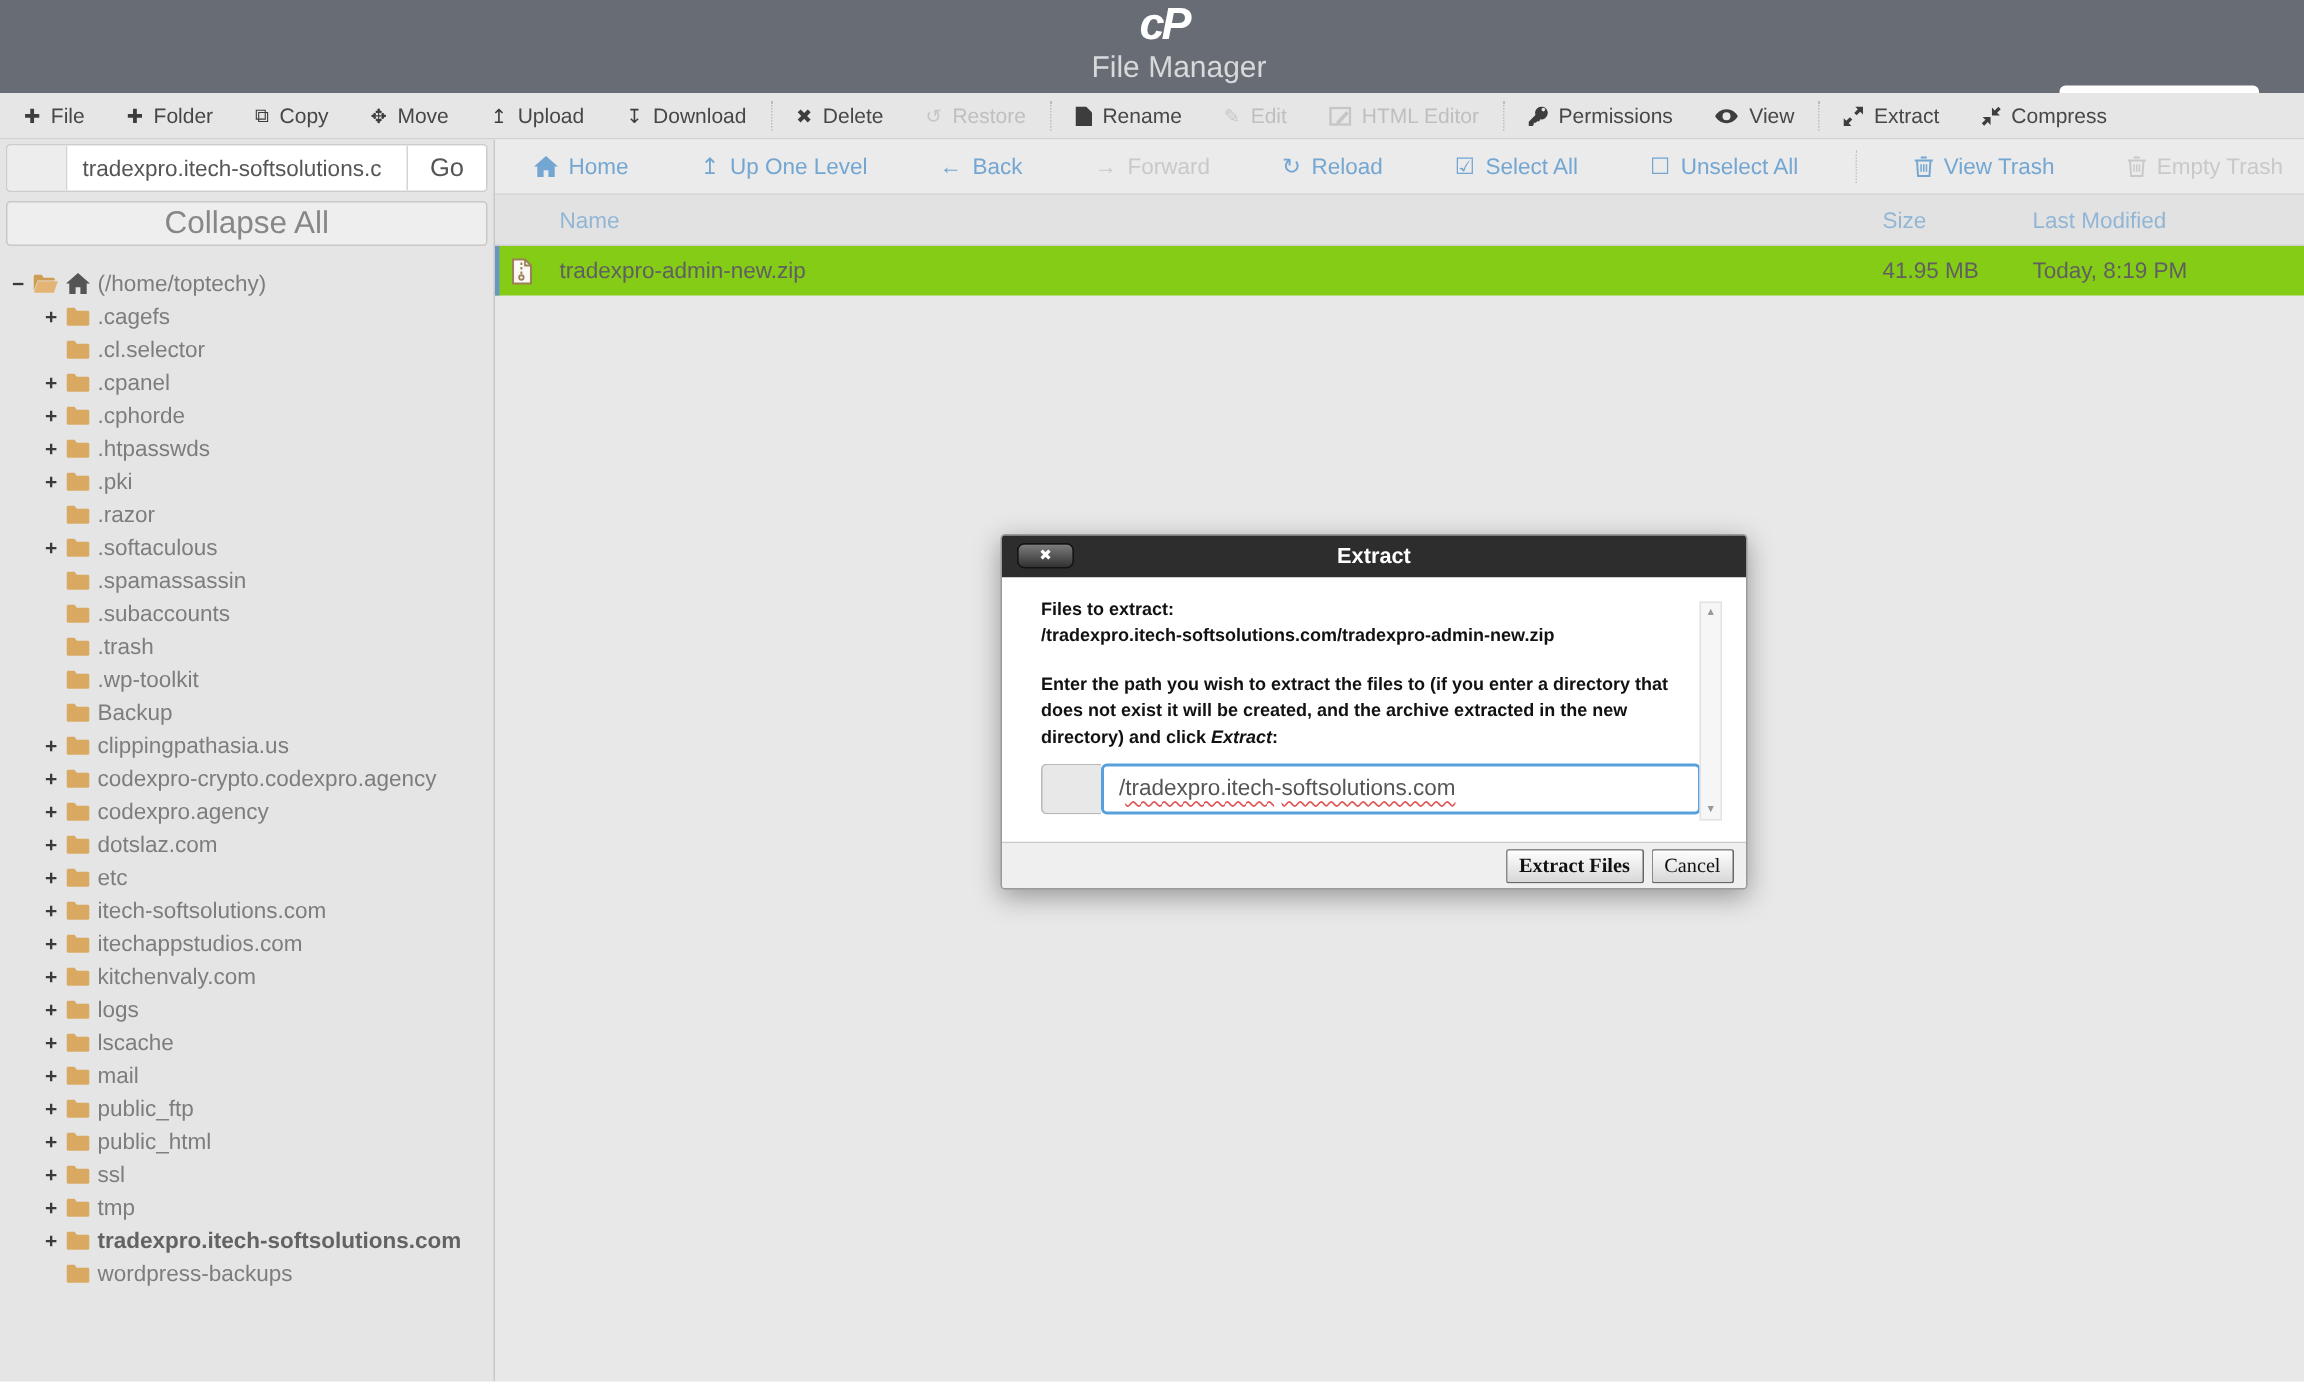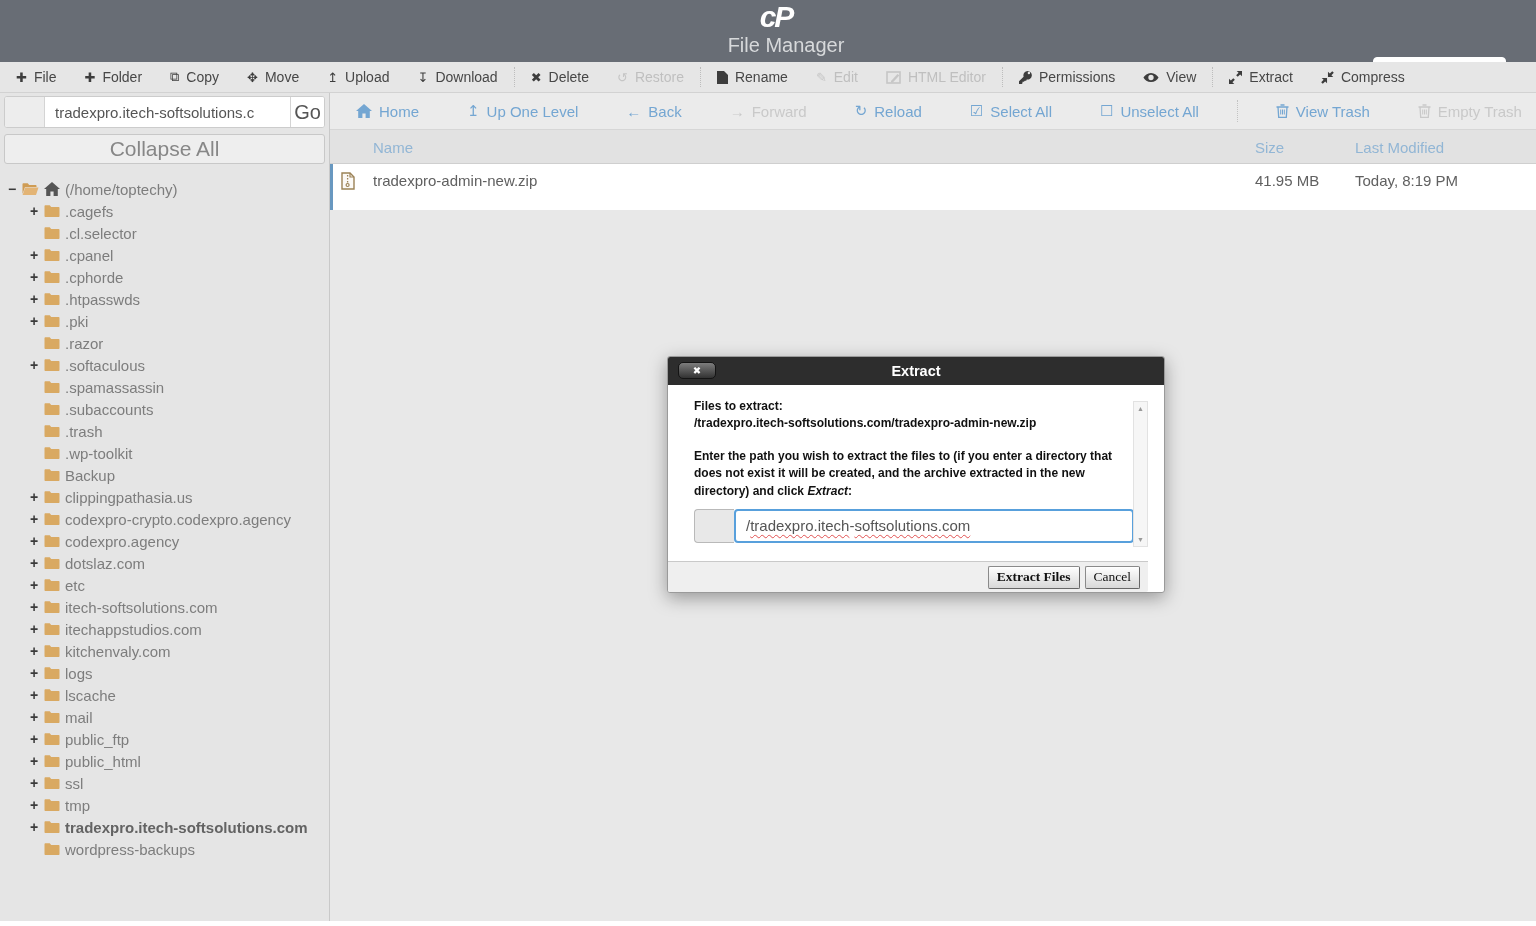--- a/index.html
+++ b/index.html
@@ -30,22 +30,22 @@
   .left-col { position: absolute; top: 93px; left: 0; width: 330px; bottom: 5px;
               background: #e5e5e5; border-right: 1px solid #c9c9c9; }
   .crumb-row { padding: 3px 4px 2px 4px; height: 37px; }
   .crumb-group { display: flex; height: 32px; background: #ffffff; border: 1px solid #cccccc;
                  border-radius: 3px; overflow: hidden; }
   .crumb-home { width: 40px; background: #ededed; border-right: 1px solid #d4d4d4; display: flex;
                 align-items: center; justify-content: center; color: #8e8e8e; }
   .crumb-input { flex: 1; border: 0; font-size: 15px; color: #555; padding: 0 10px;
                  white-space: nowrap; overflow: hidden; display: flex; align-items: center;
                  font-family: "Liberation Sans", sans-serif; background: #fff; }
-  .crumb-go { width: 34px; border-left: 1px solid #d4d4d4; display: flex; align-items: center;
-              justify-content: center; font-size: 20px; color: #555; cursor: pointer; background: #fff; }
+  .crumb-go { width: 53px; border-left: 1px solid #d4d4d4; display: flex; align-items: center;
+              justify-content: center; font-size: 17px; color: #555; cursor: pointer; background: #fff; }
   .collapse-btn { margin: 4px 4px 0 4px; height: 30px; border: 1px solid #c8c8c8; border-radius: 3px;
                   background: #eeeeee; color: #878787; font-size: 21px; display: flex;
                   align-items: center; justify-content: center; cursor: pointer; }
 
   
   .tree { padding-top: 14px; }
   .tree-item { display: flex; align-items: center; height: 22px; font-size: 15px; color: #7d7d7d;
                padding-left: 30px; cursor: pointer; white-space: nowrap; }
   .tree-item.root { padding-left: 8px; }
   .tree-item .expander { width: 14px; font-weight: bold; color: #3a3a3a; font-size: 14px; flex: 0 0 14px; }
@@ -61,21 +61,21 @@
               color: #74a6d2; cursor: pointer; height: 100%; }
   .nav-item .icon { font-size: 15px; display: inline-flex; align-items: center; }
   .nav-item.disabled { color: #c9c9c9; cursor: default; }
   .nav-sep { border-left: 1px dotted #c3c3c3; height: 22px; margin: 0 4px; }
 
   .list-header { position: relative; height: 34px; background: #e2e2e2; border-bottom: 1px solid #cfcfcf; }
   .list-header .col { position: absolute; top: 0; height: 34px; display: flex; align-items: center;
                       color: #92b6d5; font-size: 15px; cursor: pointer; }
   .col-name { left: 43px; } .col-size { left: 925px; } .col-mod { left: 1025px; }
 
-  .file-row { position: relative; height: 46px; background: #ffffff; border-left: 3px solid #6898c0;
+  .file-row { position: relative; height: 33px; background: #84cc16; border-left: 3px solid #6898c0;
               cursor: pointer; padding-left: 32px; }
   .file-row .cell { position: absolute; top: 0; height: 33px; display: flex; align-items: center;
                     font-size: 15px; color: #606060; }
   .file-row .c-icon { left: 8px; } .file-row .c-name { left: 40px; }
   .file-row .c-size { left: 922px; } .file-row .c-mod { left: 1022px; }
 
   .white-bottom { position: absolute; left: 0; right: 0; bottom: 0; height: 5px; background: #ffffff; }
 
   
   .dialog { position: absolute; left: 667px; top: 356px; width: 498px; height: 237px;
@@ -100,21 +100,21 @@
   .ig-input { flex: 1; border: 2px solid #58a0dc; border-radius: 4px; background: #fff;
               display: flex; align-items: center; padding: 0 10px; font-size: 15px; color: #555;
               white-space: nowrap; overflow: hidden; }
   .sq { text-decoration: underline; text-decoration-style: wavy; text-decoration-color: #e05050;
         text-decoration-thickness: 1px; text-underline-offset: 3px; }
   .dlg-scrollbar { position: absolute; top: 44px; right: 16px; width: 15px; height: 146px;
                    background: #f6f6f6; border: 1px solid #e2e2e2; }
   .sb-arrow { position: absolute; left: 0; right: 0; text-align: center; color: #999; font-size: 7px;
               cursor: pointer; }
   .sb-up { top: 3px; } .sb-down { bottom: 3px; }
-  .dlg-footer { position: absolute; left: 0; right: 16px; bottom: 0; height: 31px; background: #efefef;
+  .dlg-footer { position: absolute; left: 0; right: 0; bottom: 0; height: 31px; background: #efefef;
                 border-top: 1px solid #c9c9c9; border-radius: 0 0 2px 2px; display: flex;
                 align-items: center; justify-content: flex-end; padding-right: 8px; gap: 5px; }
   .dlg-btn { font-family: "Liberation Serif", serif; font-size: 13.5px; color: #111;
              background: linear-gradient(#fefefe, #d8d8d8); border: 1px solid #8a8a8a;
              border-right-color: #666; border-bottom-color: #666; border-radius: 2px;
              padding: 2px 8px 3px 8px; cursor: pointer; box-shadow: inset 0 1px 0 #fff; }
   .dlg-btn.primary { font-weight: bold; }
 
   .icon svg { display: block; }
 </style>

